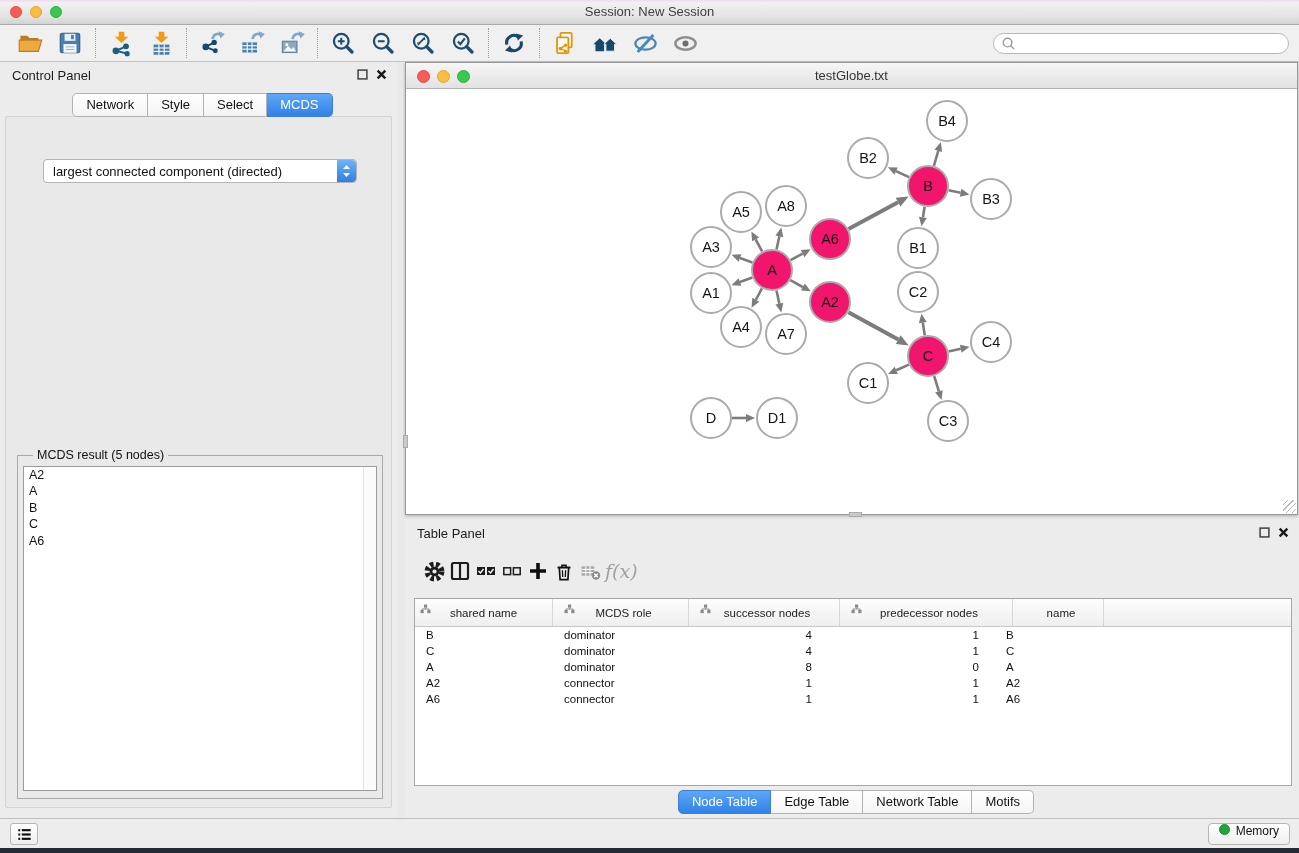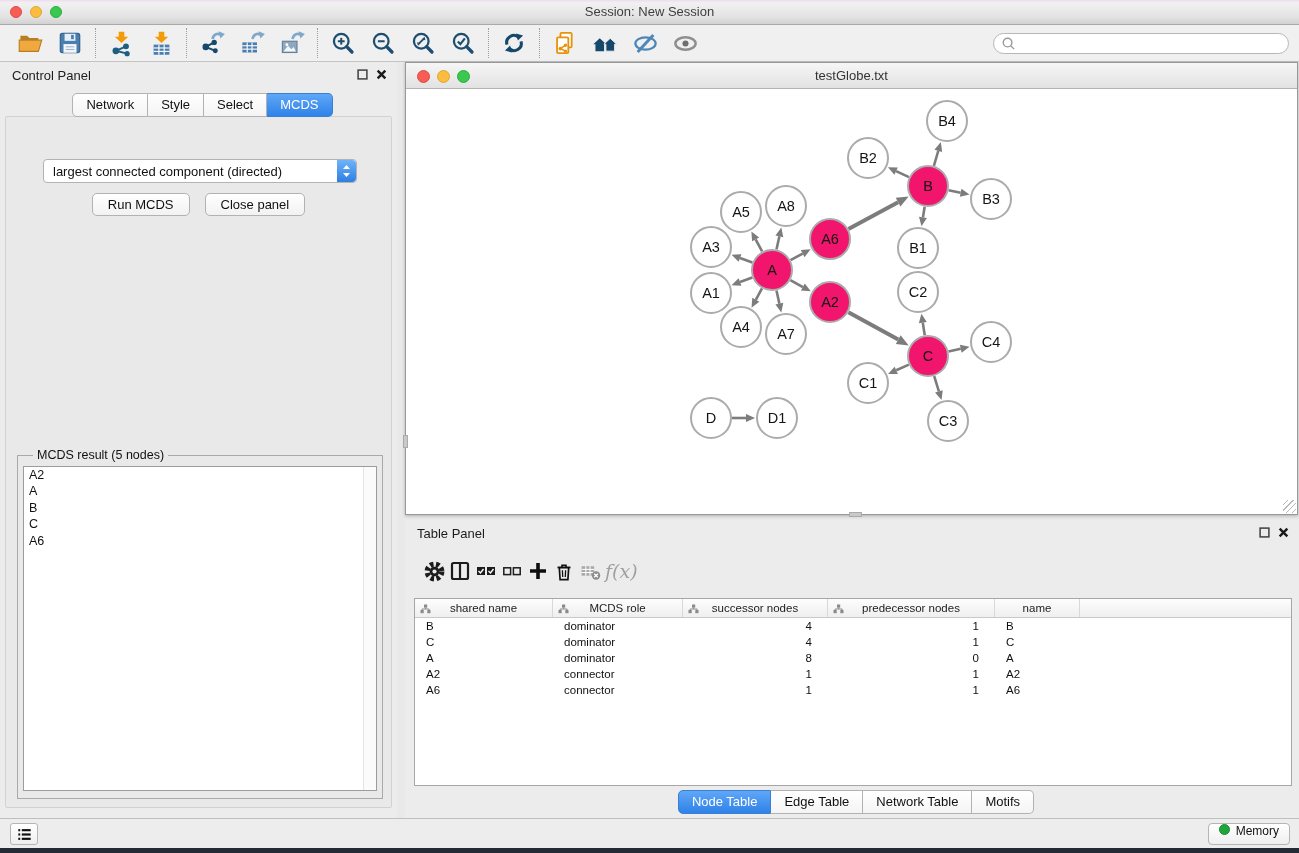--- a/index.html
+++ b/index.html
@@ -63,21 +63,21 @@
     repeating-linear-gradient(135deg,transparent 0 3px,#b9b9b9 3px 4px);}
   .h-handle{position:absolute;left:443px;bottom:-3px;width:13px;height:5px;background:#c9c9c9;border:1px solid #ababab;}
   .v-handle{position:absolute;left:-3px;top:372px;width:5px;height:13px;background:#c9c9c9;border:1px solid #ababab;}
 
   
   .table-panel{position:absolute;left:405px;top:520px;width:894px;height:298px;background:#ececec;}
   .tp-toolbar{position:absolute;left:8px;top:30px;height:42px;right:8px;display:flex;align-items:center;padding-left:8px;}
   .tp-ic{width:26px;height:26px;display:flex;align-items:center;justify-content:center;}
   .fx{font-family:"DejaVu Serif",serif;font-style:italic;font-size:19px;color:#9f9f9f;padding-left:2px;}
   .tbl{position:absolute;left:9px;top:78px;width:878px;height:188px;background:#fff;border:1px solid #a6a6a6;overflow:hidden;}
-  .tbl-header{display:flex;height:19px;background:linear-gradient(#fdfdfd,#efefef);border-bottom:1px solid #c9c9c9;}
+  .tbl-header{display:flex;height:28px;background:linear-gradient(#fdfdfd,#efefef);border-bottom:1px solid #c9c9c9;gap:6px;}
   .th{position:relative;display:flex;align-items:center;justify-content:center;font-size:11.5px;color:#1c1c1c;border-right:1px solid #d8d8d8;flex:0 0 auto;}
   .th .tree{position:absolute;left:5px;top:5px;}
   .tr{display:flex;height:16px;align-items:center;}
   .td{font-size:11.5px;color:#111;white-space:nowrap;flex:0 0 auto;}
   .td.left{padding-left:11px;text-align:left;}
   .td.right{padding-right:16px;text-align:right;}
   .tp-tabs{position:absolute;left:0;top:270px;width:100%;display:flex;justify-content:center;}
 
   
   .status-bar{position:absolute;left:0;top:818px;width:1299px;height:30px;background:#ededed;border-top:1px solid #bfbfbf;}
@@ -275,24 +275,20 @@
         </div>
       <div class="cp-content">
         <div class="dropdown">
           <div class="dval">largest connected component (directed)</div>
           <div class="stepper">
             <svg width="9" height="14" viewBox="0 0 9 14">
               <polygon points="4.5,1 8,5 1,5" fill="#fff"></polygon>
               <polygon points="4.5,13 8,9 1,9" fill="#fff"></polygon>
             </svg>
           </div>
-        </div>
-        <div class="cp-buttons">
-          <button class="btn">Run MCDS</button>
-          <button class="btn">Close panel</button>
         </div>
         <div class="groupbox">
           <div class="legend">MCDS result (5 nodes)</div>
           <div class="mcds-list">
             <div id="mcds-items">
                 <div class="list-item">A2</div>
                 <div class="list-item">A</div>
                 <div class="list-item">B</div>
                 <div class="list-item">C</div>
                 <div class="list-item">A6</div>

